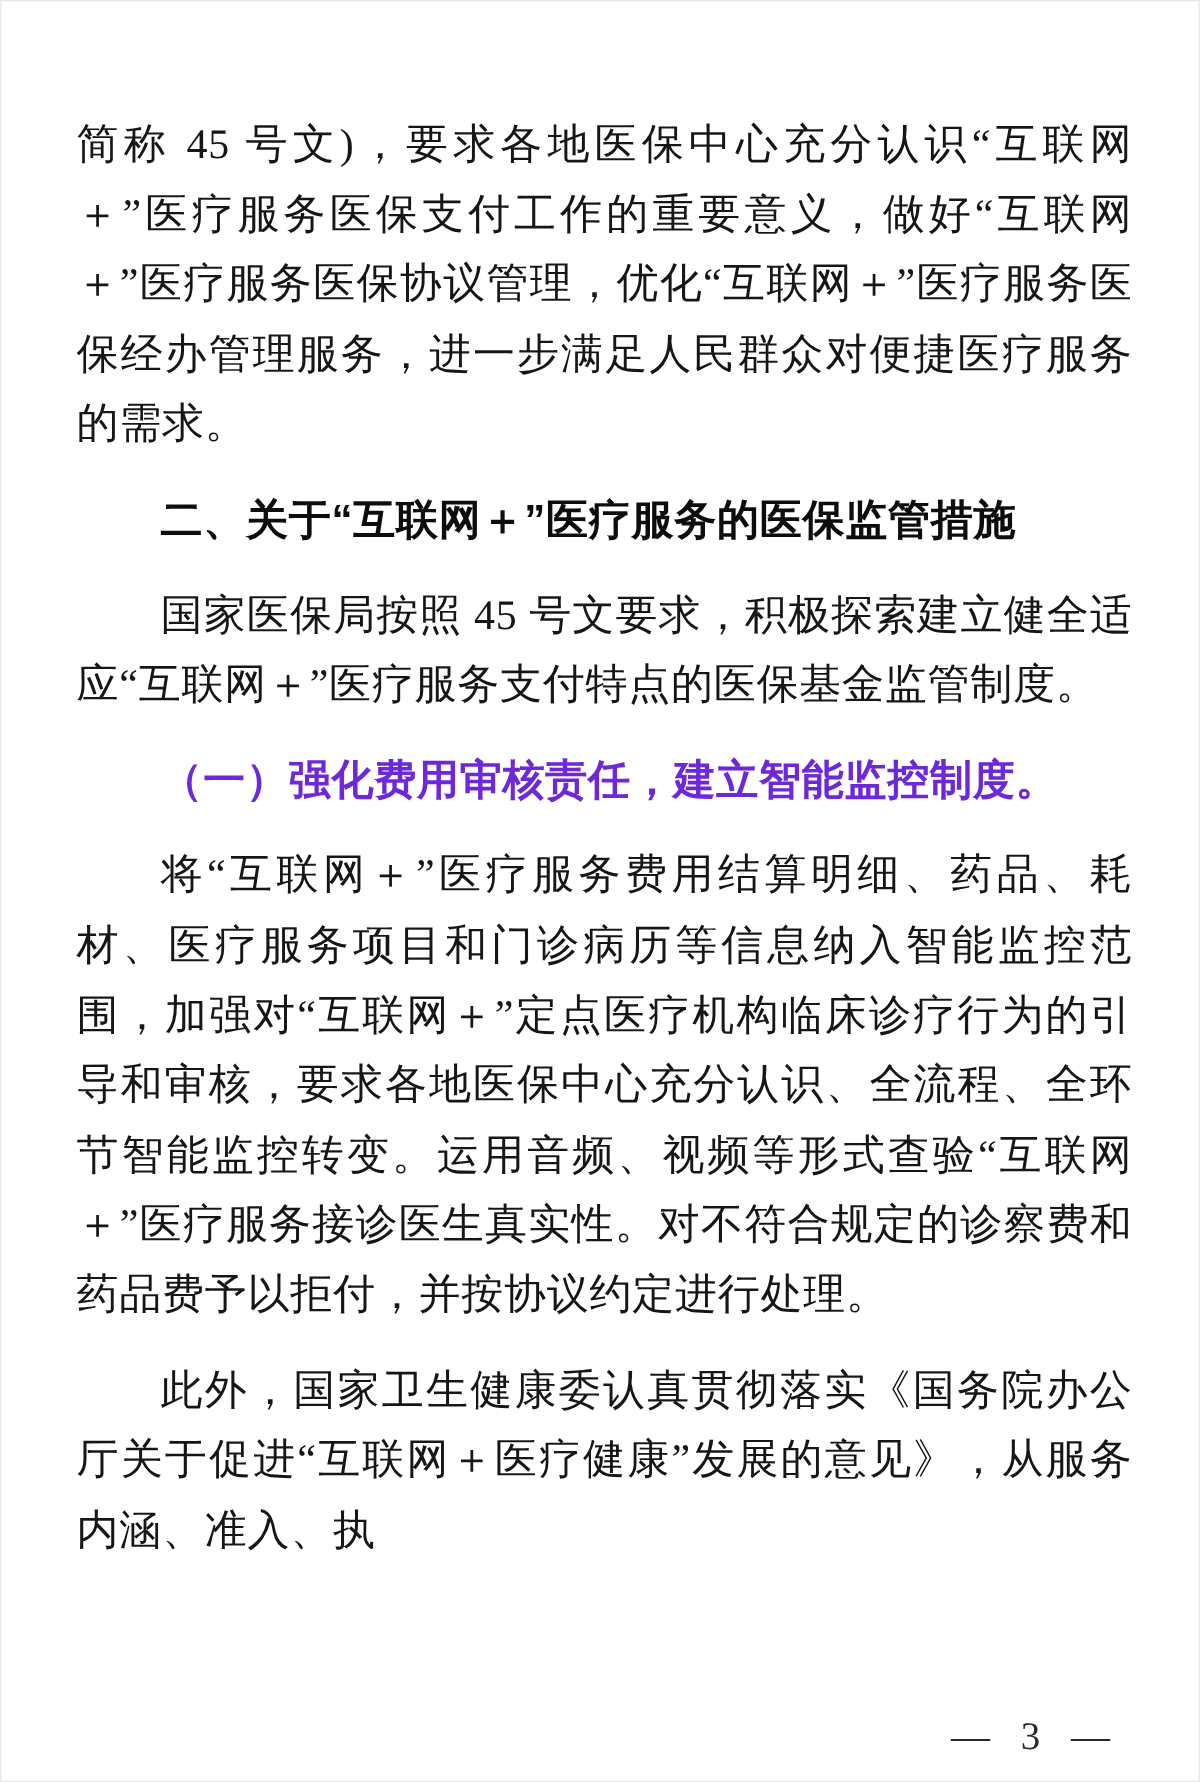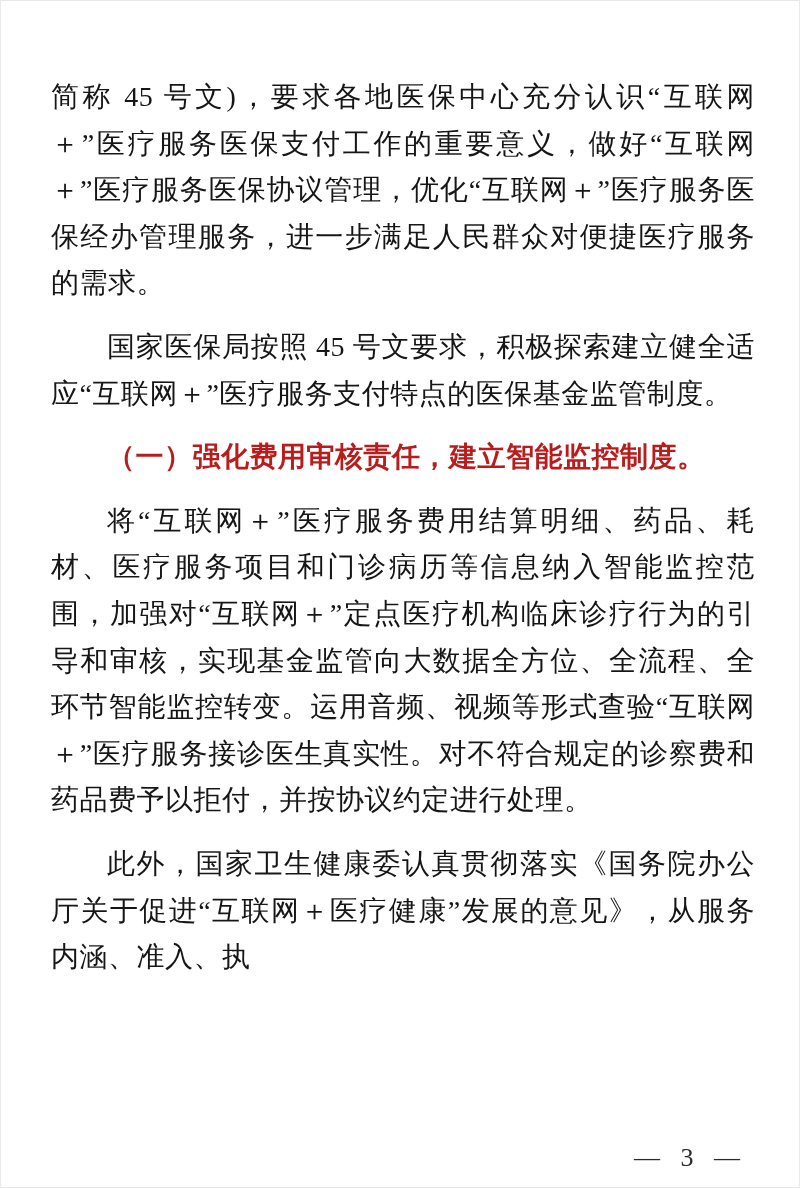--- a/index.html
+++ b/index.html
@@ -38,39 +38,40 @@
     text-indent: 2em;
   }
   .para.heading {
     font-family: "Liberation Sans", "DejaVu Sans", sans-serif;
     font-weight: 700;
     color: #0d0d0d;
     text-align: left;
   }
   .para.subheading {
     font-weight: 700;
-    color: #b91c1c;
+    color: #6d28d9;
   }
   .page-number {
     position: absolute;
     top: 1142px;
     right: 60px;
     color: #2a2a2a;
     font-family: "Liberation Serif", "DejaVu Serif", serif;
     font-size: 26px;
     line-height: 32px;
     word-spacing: 14px;
     white-space: nowrap;
   }
 </style>
 </head>
 <body>
 
 <div class="page">
   <div class="doc-body">
       <p class="para body">简称 45 号文)，要求各地医保中心充分认识“互联网＋”医疗服务医保支付工作的重要意义，做好“互联网＋”医疗服务医保协议管理，优化“互联网＋”医疗服务医保经办管理服务，进一步满足人民群众对便捷医疗服务的需求。</p>
+      <p class="para heading indent">二、关于“互联网＋”医疗服务的医保监管措施</p>
       <p class="para body indent">国家医保局按照 45 号文要求，积极探索建立健全适应“互联网＋”医疗服务支付特点的医保基金监管制度。</p>
       <p class="para subheading indent">（一）强化费用审核责任，建立智能监控制度。</p>
-      <p class="para body indent">将“互联网＋”医疗服务费用结算明细、药品、耗材、医疗服务项目和门诊病历等信息纳入智能监控范围，加强对“互联网＋”定点医疗机构临床诊疗行为的引导和审核，实现基金监管向大数据全方位、全流程、全环节智能监控转变。运用音频、视频等形式查验“互联网＋”医疗服务接诊医生真实性。对不符合规定的诊察费和药品费予以拒付，并按协议约定进行处理。</p>
+      <p class="para body indent">将“互联网＋”医疗服务费用结算明细、药品、耗材、医疗服务项目和门诊病历等信息纳入智能监控范围，加强对“互联网＋”定点医疗机构临床诊疗行为的引导和审核，要求各地医保中心充分认识、全流程、全环节智能监控转变。运用音频、视频等形式查验“互联网＋”医疗服务接诊医生真实性。对不符合规定的诊察费和药品费予以拒付，并按协议约定进行处理。</p>
       <p class="para body indent">此外，国家卫生健康委认真贯彻落实《国务院办公厅关于促进“互联网＋医疗健康”发展的意见》，从服务内涵、准入、执</p>
     </div>
   <div class="page-number">— 3 —</div>
 </div>
 
 </body></html>

